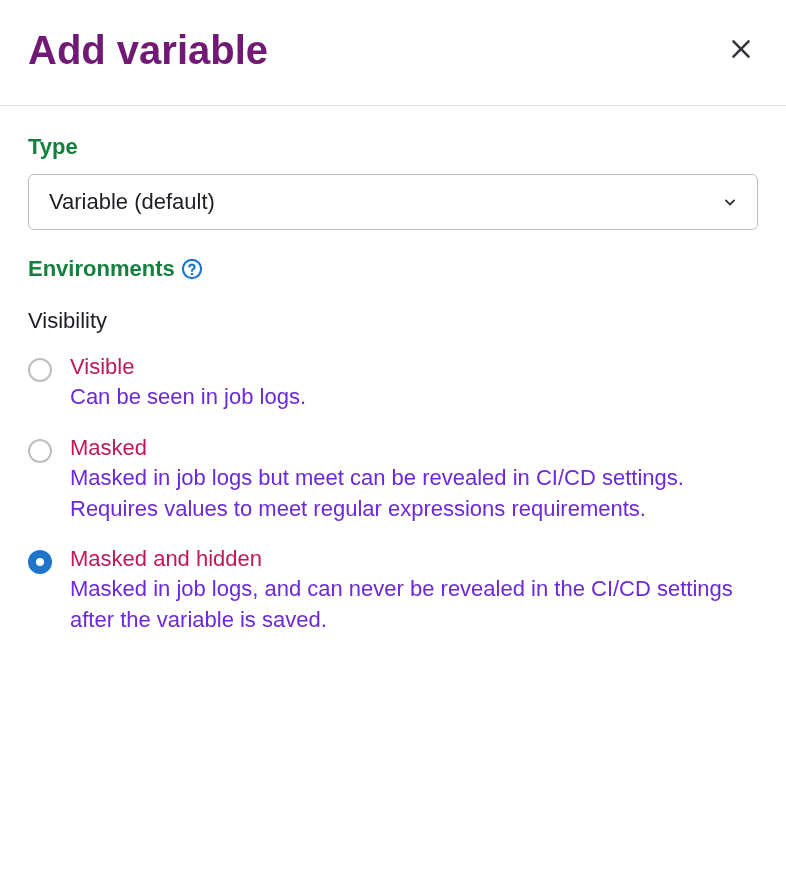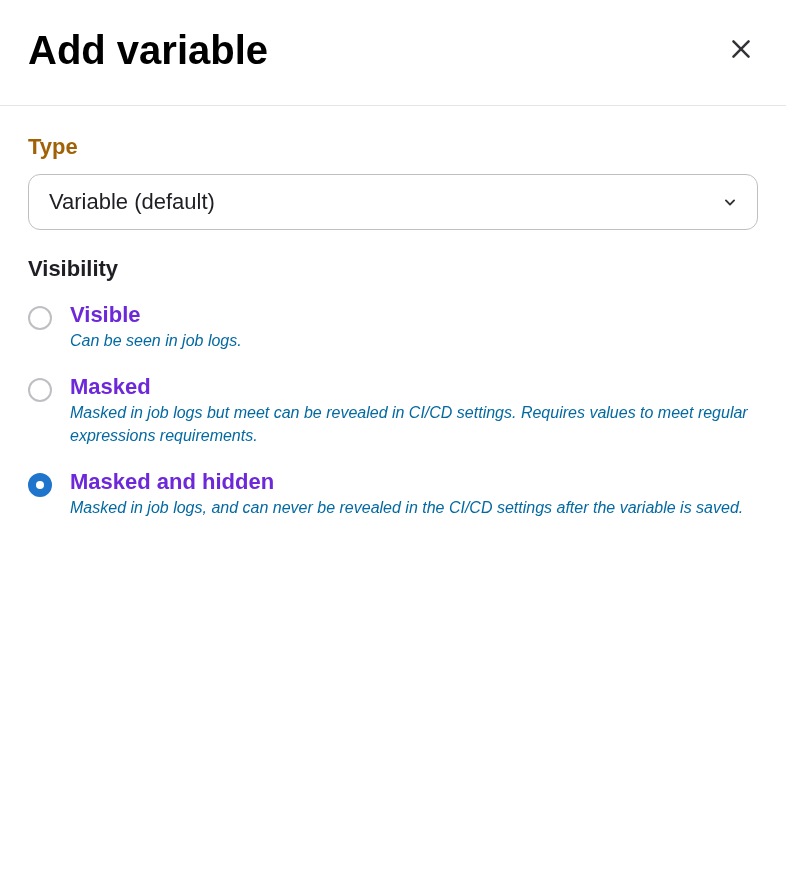--- a/index.html
+++ b/index.html
@@ -20,21 +20,21 @@
     .modal-header {
       display: flex;
       justify-content: space-between;
       align-items: center;
       padding: 28px 28px 32px 28px;
       border-bottom: 1px solid #e5e5e5;
     }
     .modal-title {
       font-size: 40px;
       font-weight: 700;
-      color: #000000;
+      color: #701a75;
     }
     .close-btn {
       background: none;
       border: none;
       cursor: pointer;
       padding: 6px;
       display: flex;
       align-items: center;
       justify-content: center;
       color: #333238;
@@ -48,21 +48,21 @@
     }
     .form-group {
       margin-bottom: 26px;
     }
     .form-label {
       display: flex;
       align-items: center;
       gap: 6px;
       font-size: 22px;
       font-weight: 700;
-      color: #a16207;
+      color: #15803d;
       margin-bottom: 14px;
     }
     .help-icon {
       display: inline-flex;
       align-items: center;
       justify-content: center;
       width: 22px;
       height: 22px;
       color: #1f75cb;
     }
@@ -74,21 +74,21 @@
       position: relative;
       width: 100%;
     }
     .select-input {
       width: 100%;
       padding: 14px 48px 14px 20px;
       font-size: 22px;
       color: #1f1e24;
       background: #ffffff;
       border: 1px solid #bfbfc3;
-      border-radius: 12px;
+      border-radius: 6px;
       appearance: none;
       -webkit-appearance: none;
       cursor: pointer;
       text-align: left;
       font-family: inherit;
     }
     .chevron-icon {
       position: absolute;
       right: 18px;
       top: 50%;
@@ -96,21 +96,21 @@
       pointer-events: none;
       color: #333238;
       display: flex;
     }
     .chevron-icon svg {
       width: 20px;
       height: 20px;
     }
     .visibility-label {
       font-size: 22px;
-      font-weight: 700;
+      font-weight: 400;
       color: #1f1e24;
       margin-bottom: 20px;
     }
     .radio-group {
       display: flex;
       flex-direction: column;
       gap: 22px;
     }
     .radio-item {
       display: flex;
@@ -138,29 +138,28 @@
       width: 8px;
       height: 8px;
       border-radius: 50%;
       background: #ffffff;
     }
     .radio-content {
       flex: 1;
     }
     .radio-title {
       font-size: 22px;
-      font-weight: 700;
+      font-weight: 400;
+      color: #be185d;
+      margin-bottom: 2px;
+    }
+    .radio-description {
+      font-size: 22px;
       color: #6d28d9;
-      margin-bottom: 2px;
-    }
-    .radio-description {
-      font-size: 16px;
-      color: #0369a1;
       line-height: 1.4;
-      font-style: italic;
     }
   </style>
 </head>
 <body>
 
 <div class="modal">
   <div class="modal-header">
     <h1 class="modal-title">Add variable</h1>
     <button class="close-btn">
       <span>
@@ -180,20 +179,30 @@
         <button class="select-input">Variable (default)</button>
         <span class="chevron-icon">
           <svg viewBox="0 0 16 16" fill="currentColor">
             <path d="M4.22 6.22a.75.75 0 0 1 1.06 0L8 8.94l2.72-2.72a.75.75 0 1 1 1.06 1.06l-3.25 3.25a.75.75 0 0 1-1.06 0L4.22 7.28a.75.75 0 0 1 0-1.06z"></path>
           </svg>
         </span>
       </div>
     </div>
 
     <div class="form-group">
+      <label class="form-label">
+        <span>Environments</span>
+        <span class="help-icon">
+          <svg viewBox="0 0 16 16" fill="none">
+            <circle cx="8" cy="8" r="6.6" stroke="currentColor" stroke-width="1.6"></circle>
+            <path d="M6.0 6.2a2 2 0 0 1 3.9 0.5c0 1.3-1.9 1.5-1.9 2.6" stroke="currentColor" stroke-width="1.6" stroke-linecap="round"></path>
+            <circle cx="8" cy="11.6" r="0.9" fill="currentColor"></circle>
+          </svg>
+        </span>
+      </label>
     </div>
 
     <div class="form-group">
       <div class="visibility-label">Visibility</div>
       <div class="radio-group">
 
         <label class="radio-item">
           <span class="radio-circle"></span>
           <span class="radio-content">
             <div class="radio-title">Visible</div>

